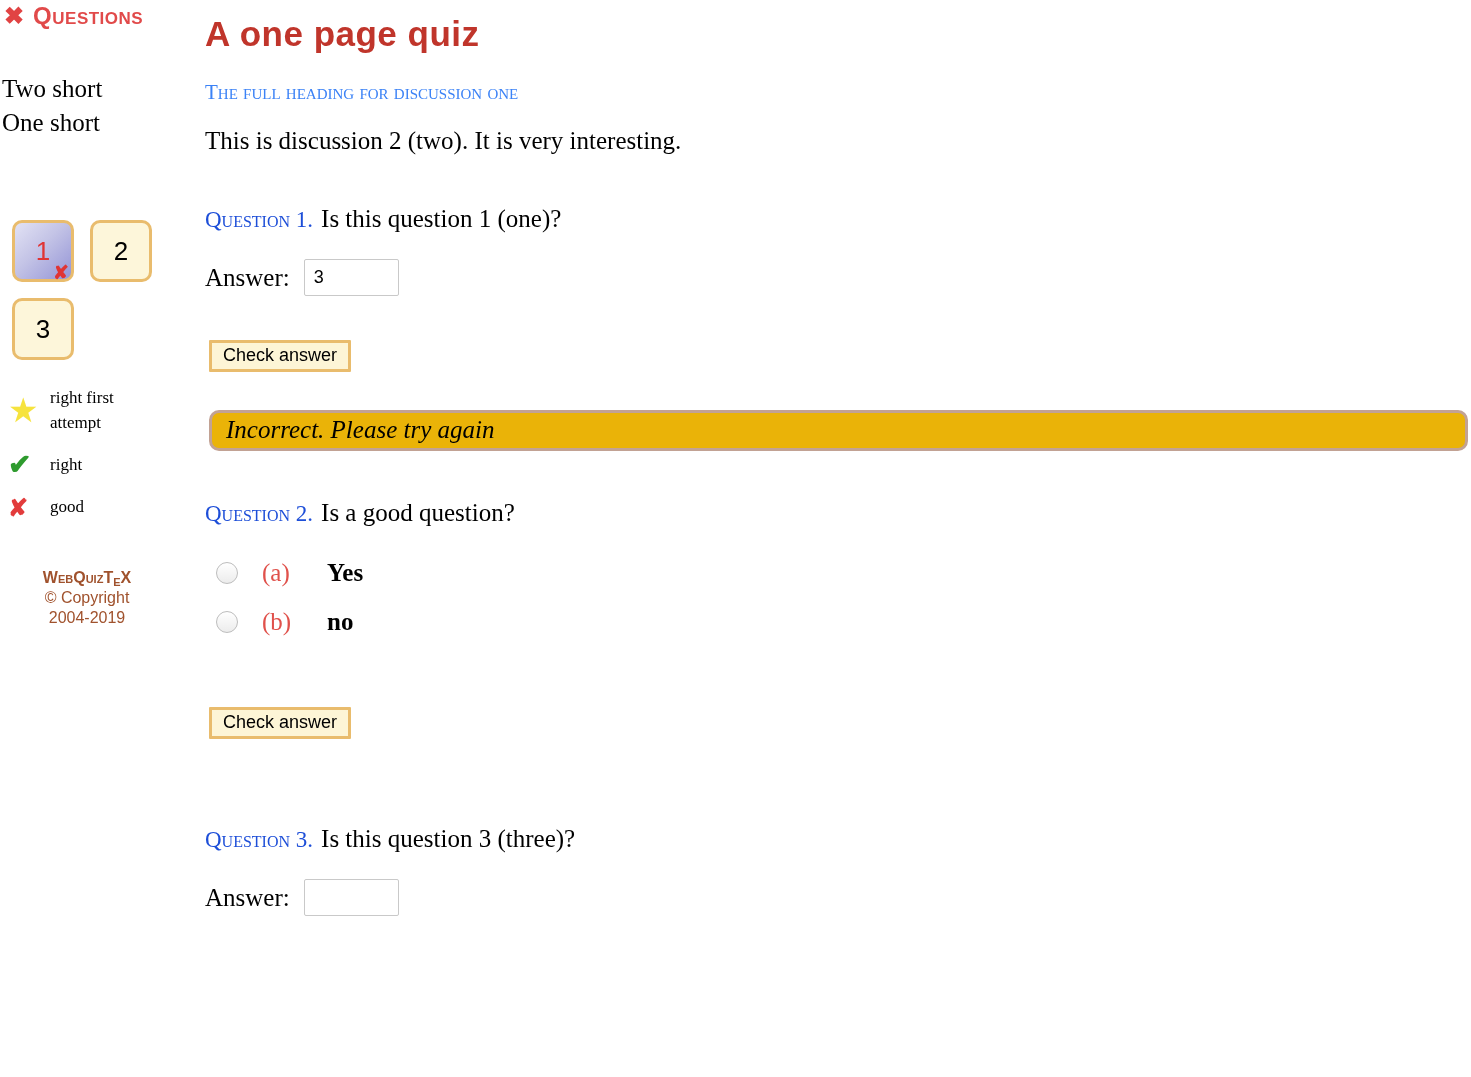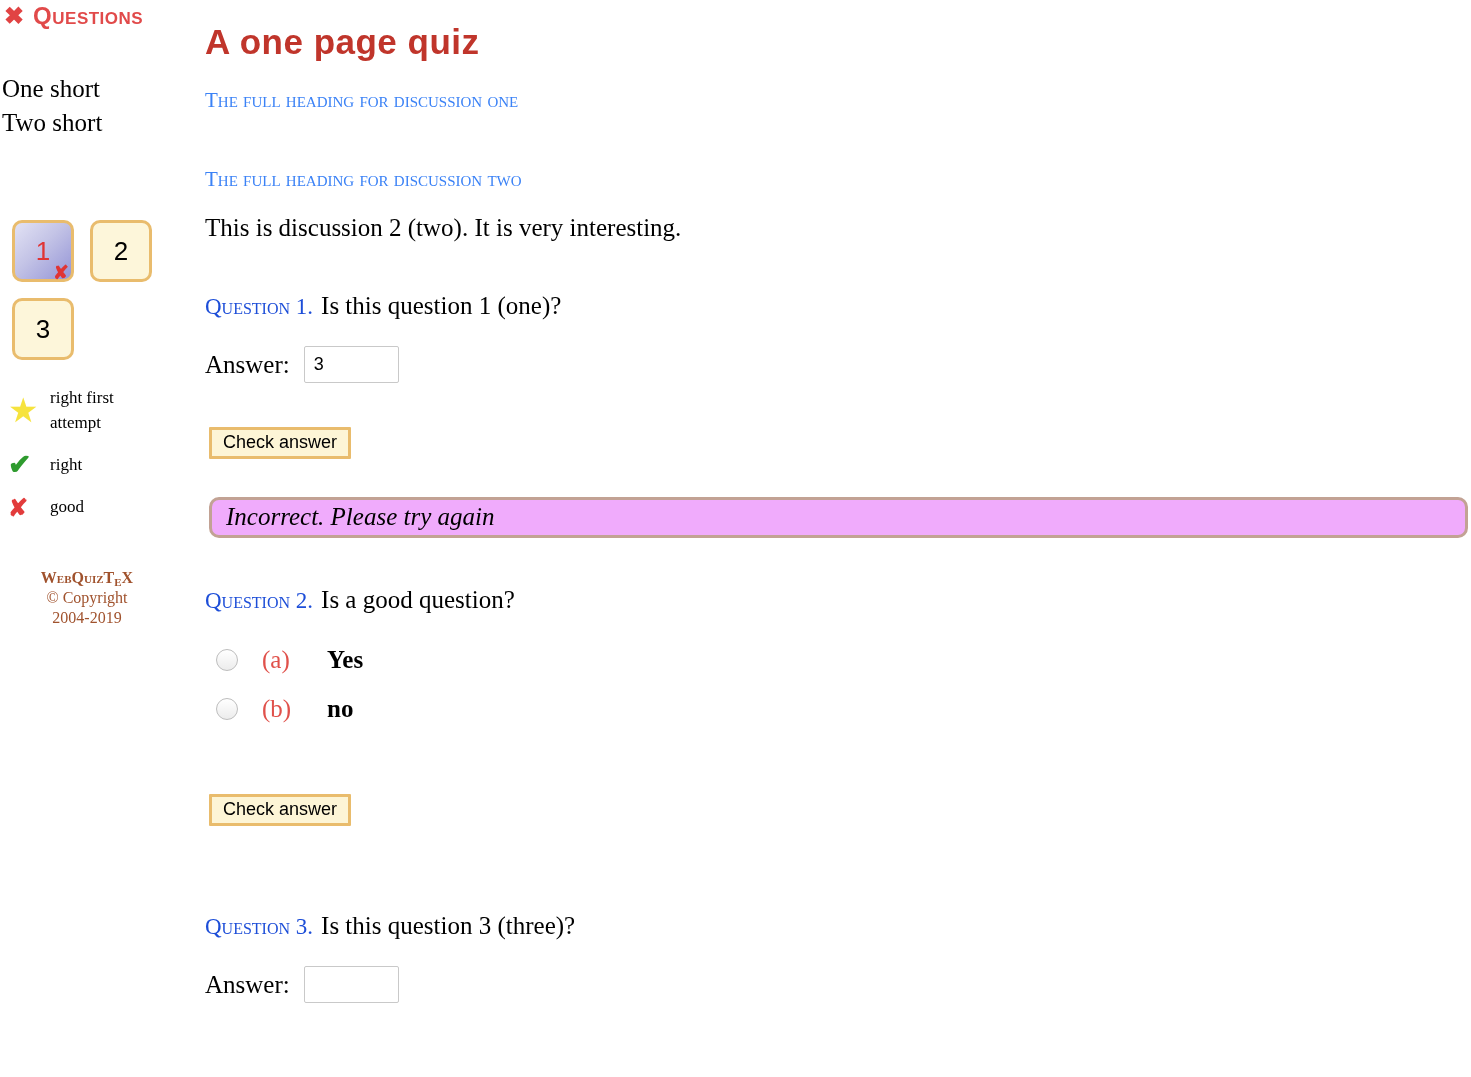--- a/index.html
+++ b/index.html
@@ -103,37 +103,36 @@
     font-size: 17px;
     line-height: 1.45;
     max-width: 96px;
   }
 
   .side-footer {
     margin-top: 48px;
     width: 166px;
     text-align: center;
     color: #a0522d;
-    font-family: Liberation Serif, serif;
+    font-family: Liberation Sans, sans-serif;
     font-size: 16px;
     line-height: 1.25;
   }
   .side-footer .brand { font-weight: bold; font-size: 16px; }
   .side-footer .brand .sc { font-variant: small-caps; }
   .side-footer .brand .tex-e {
     font-variant: small-caps;
     position: relative;
     top: 3px;
   }
 
   
   .main {
     flex: 1;
-    padding: 2px 0 20px 5px;
-    margin-top: 20px;
+    padding: 14px 0 20px 5px;
   }
   .page-title {
     font-family: "Liberation Sans", sans-serif;
     font-weight: bold;
     font-size: 35px;
     color: #c0352b;
     letter-spacing: 0.5px;
   }
   .disc-heading {
     margin-top: 26px;
@@ -183,21 +182,21 @@
     font-size: 18px;
     color: #000;
     padding: 2px 11px 3px 11px;
     cursor: pointer;
   }
   .check-btn.second { margin-top: 50px; }
   .feedback-bar {
     margin-top: 38px;
     margin-left: 4px;
     margin-right: 3px;
-    background: #f0abfc;
+    background: #eab308;
     border: 3px solid #c2a294;
     border-radius: 10px;
     font-style: italic;
     font-size: 25px;
     padding: 3px 14px 4px 14px;
   }
   .q2-heading { margin-top: 48px; }
   .options { margin-top: 32px; margin-left: 11px; }
   .option-row {
     display: flex;
@@ -226,22 +225,22 @@
 
 <div class="layout">
 
   <div class="sidebar">
     <div class="sidebar-header">
       <span class="hdr-cross">✖</span>
       <span class="hdr-label">Questions</span>
     </div>
 
     <div class="side-nav">
+      <div class="nav-item">Two short</div>
       <div class="nav-item">One short</div>
-      <div class="nav-item">Two short</div>
     </div>
 
     <div class="button-grid">
       <div class="q-btn wrong">
         <span>1</span>
         <span class="corner-mark">✘</span>
       </div>
       <div class="q-btn">
         <span>2</span>
       </div>
@@ -270,21 +269,20 @@
       <div class="copy">© Copyright</div>
       <div class="copy">2004-2019</div>
     </div>
   </div>
 
   <div class="main">
     <div class="page-title">A one page quiz</div>
 
     <div class="disc-heading">The full heading for discussion one</div>
 
-    <div class="disc-heading second">The full heading for discussion two</div>
     <div class="disc-text">This is discussion 2 (two). It is very interesting.</div>
 
     
     <div class="q-heading">
       <span class="q-label">Question 1.</span><span>Is this question 1 (one)?</span>
     </div>
     <div class="answer-row">
       <span>Answer:</span>
       <input class="answer-input" type="text" value="3" style="">
     </div>

